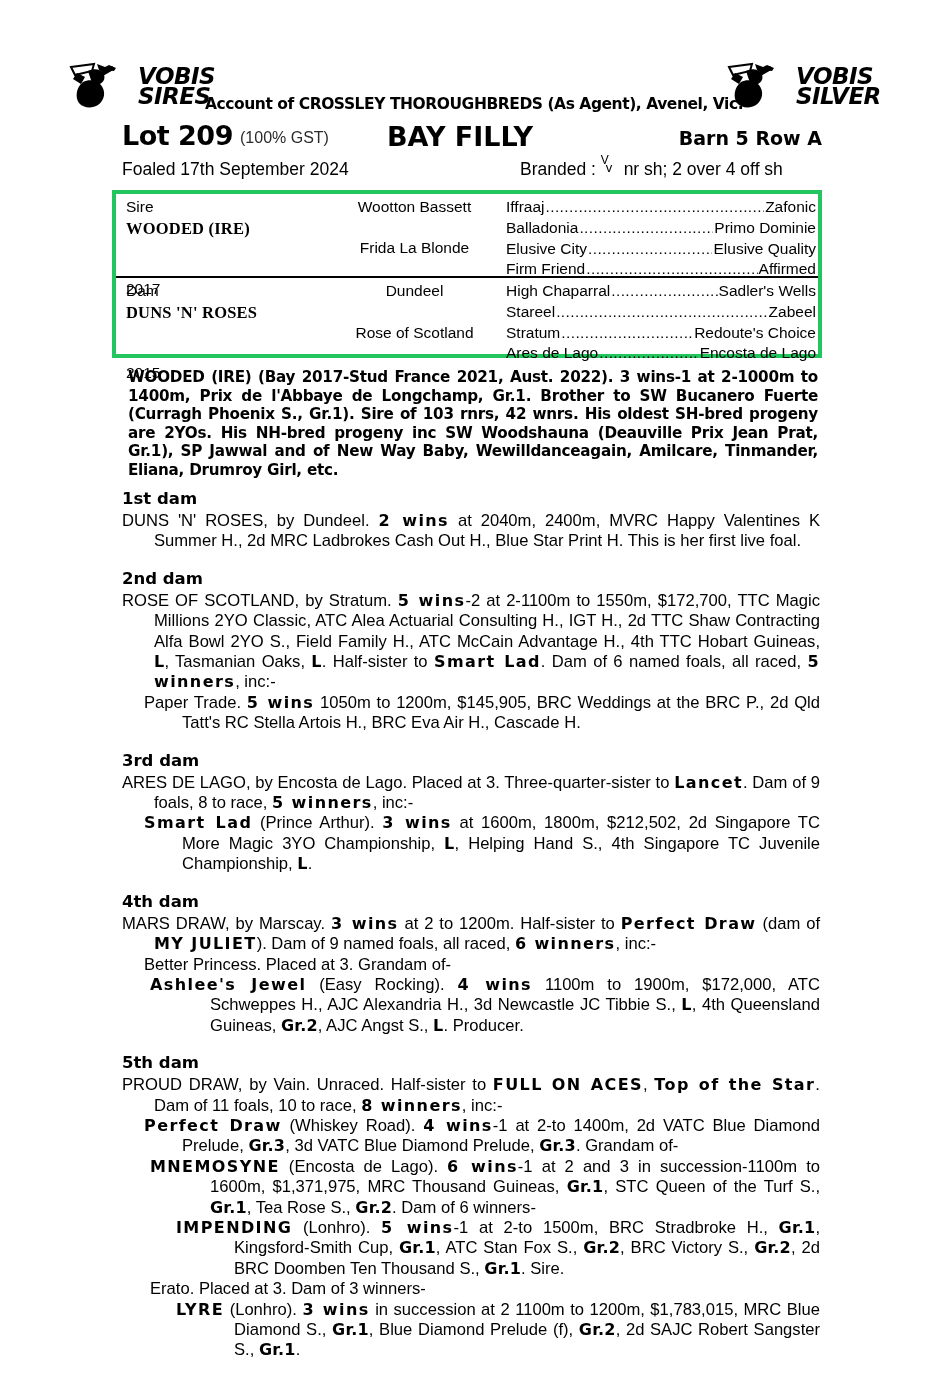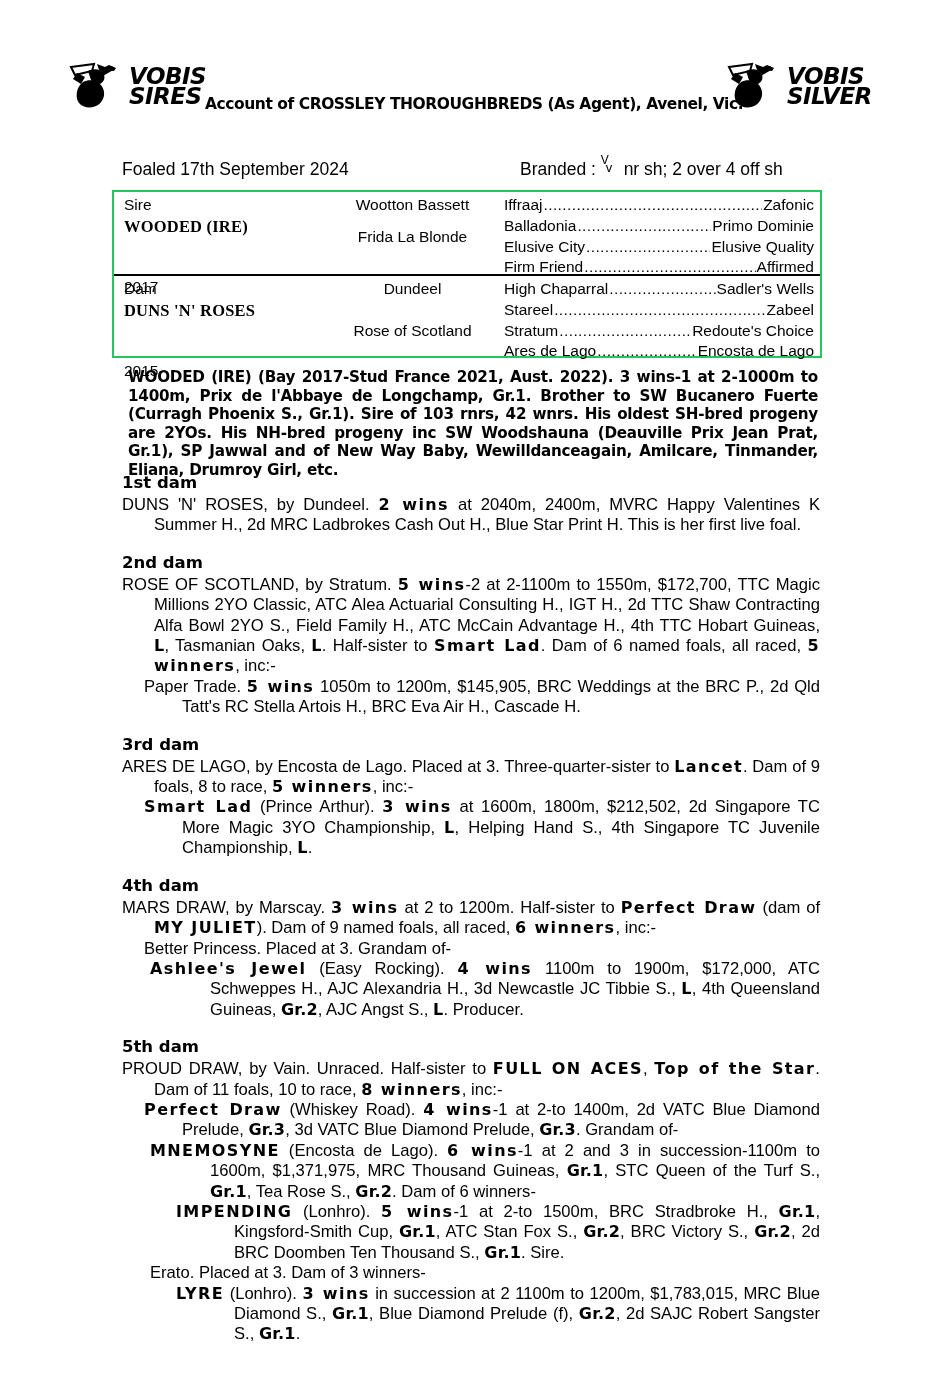--- a/index.html
+++ b/index.html
@@ -6,21 +6,21 @@
   body{
     width:938px;height:1400px;
     font-family:"Liberation Sans", sans-serif;
     color:#000;
     -webkit-font-smoothing:antialiased;
   }
   .page{position:relative;width:938px;height:1400px;overflow:hidden;}
 
   
   .header{position:absolute;left:0;top:0;width:938px;height:120px;}
-  .logo{position:absolute;display:flex;align-items:center;gap:5px;}
+  .logo{position:absolute;display:flex;align-items:center;gap:14px;}
   .logo-left{left:68px;top:62px;}
   .logo-right{left:726px;top:62px;}
   .logo-mark{width:56px;height:50px;flex:0 0 auto;}
   .logo-words{display:flex;flex-direction:column;line-height:0.86;}
   .logo-words span{
     font-family:"DejaVu Sans", sans-serif;
     font-weight:bold;font-style:italic;
     font-size:23px;letter-spacing:-0.5px;color:#000;
   }
   .account-line{
@@ -58,21 +58,21 @@
   .foaled{position:absolute;left:122px;top:159px;font-size:17.5px;}
   .branded{position:absolute;left:520px;top:159px;font-size:17.5px;white-space:nowrap;}
   .brandmark{display:inline-block;position:relative;width:18px;height:16px;vertical-align:-2px;}
   .brandmark .v1{position:absolute;left:0;top:-7px;font-size:12px;line-height:1;}
   .brandmark .v2{position:absolute;left:5px;top:0px;font-size:13px;line-height:1;}
 
   
   .ped{
     position:absolute;left:112px;top:190px;
     width:710px;height:168px;
-    border:2px solid #22c55e;
+    border:4px solid #22c55e;
     box-sizing:border-box;
   }
   .ped-half{position:absolute;left:0;width:100%;height:84px;box-sizing:border-box;}
   .ped-top{top:0;border-bottom:2px solid #000;}
   .ped-bot{top:84px;}
   .ped-col1{position:absolute;left:10px;top:3px;width:200px;}
   .ped-col2{position:absolute;left:216px;top:3px;width:165px;}
   .ped-col3{position:absolute;left:390px;top:3px;width:310px;}
   .p-line{font-size:15.5px;line-height:20.5px;white-space:nowrap;}
   .p-lbl{font-size:15.5px;line-height:20.5px;}
@@ -93,21 +93,21 @@
 
   
   .blurb{
     position:absolute;left:128px;top:368px;width:690px;
     font-family:"DejaVu Sans", sans-serif;
     font-weight:bold;font-size:15.2px;line-height:18.6px;
     text-align:justify;letter-spacing:-0.25px;
   }
 
   
-  .body{position:absolute;left:122px;top:472px;width:698px;}
+  .body{position:absolute;left:122px;top:488px;width:698px;}
   .damhead{
     font-family:"DejaVu Sans", sans-serif;
     font-weight:bold;font-size:16.5px;line-height:22px;
     margin:0 0 1px 0;
   }
   .sect{margin-bottom:16px;}
   .sect:last-child{margin-bottom:0;}
   .para{
     font-size:16.6px;line-height:20.4px;
     text-align:justify;
@@ -156,41 +156,47 @@
       </svg>
       <span class="logo-words">
         <span>VOBIS</span>
         <span>SILVER</span>
       </span>
     </div>
 
     <div class="account-line">Account of CROSSLEY THOROUGHBREDS (As Agent), Avenel, Vic.</div>
   </div>
 
+  <div class="lotline">
+    <span class="lot-no">Lot 209</span>
+    <span class="lot-gst">(100% GST)</span>
+    <span class="sex-title">BAY FILLY</span>
+    <span class="barn">Barn 5 Row A</span>
+  </div>
 
   <div class="foaled">Foaled 17th September 2024</div>
   <div class="branded">
     <span>Branded :</span>
     <span class="brandmark">
       <span class="v1">V</span>
       <span class="v2">v</span>
     </span>
     <span>nr sh; 2 over 4 off sh</span>
   </div>
 
   <div class="ped">
     <div class="ped-half ped-top">
       <div class="ped-col1">
         <div class="p-lbl">Sire</div>
         <div class="p-name">WOODED (IRE)</div>
         <div class="p-yr">2017</div>
       </div>
       <div class="ped-col2">
         <div class="p-line">Wootton Bassett</div>
-        <div class="p-line" style="margin-top:11px;">Frida La Blonde</div>
+        <div class="p-line" style="margin-top:20px;">Frida La Blonde</div>
       </div>
       <div class="ped-col3">
         <div class="p-gp">
             <span class="a">Iffraaj</span>
             <span class="dots">..................................................</span>
             <span class="b">Zafonic</span>
           </div>
         <div class="p-gp">
             <span class="a">Balladonia</span>
             <span class="dots">..................................................</span>

